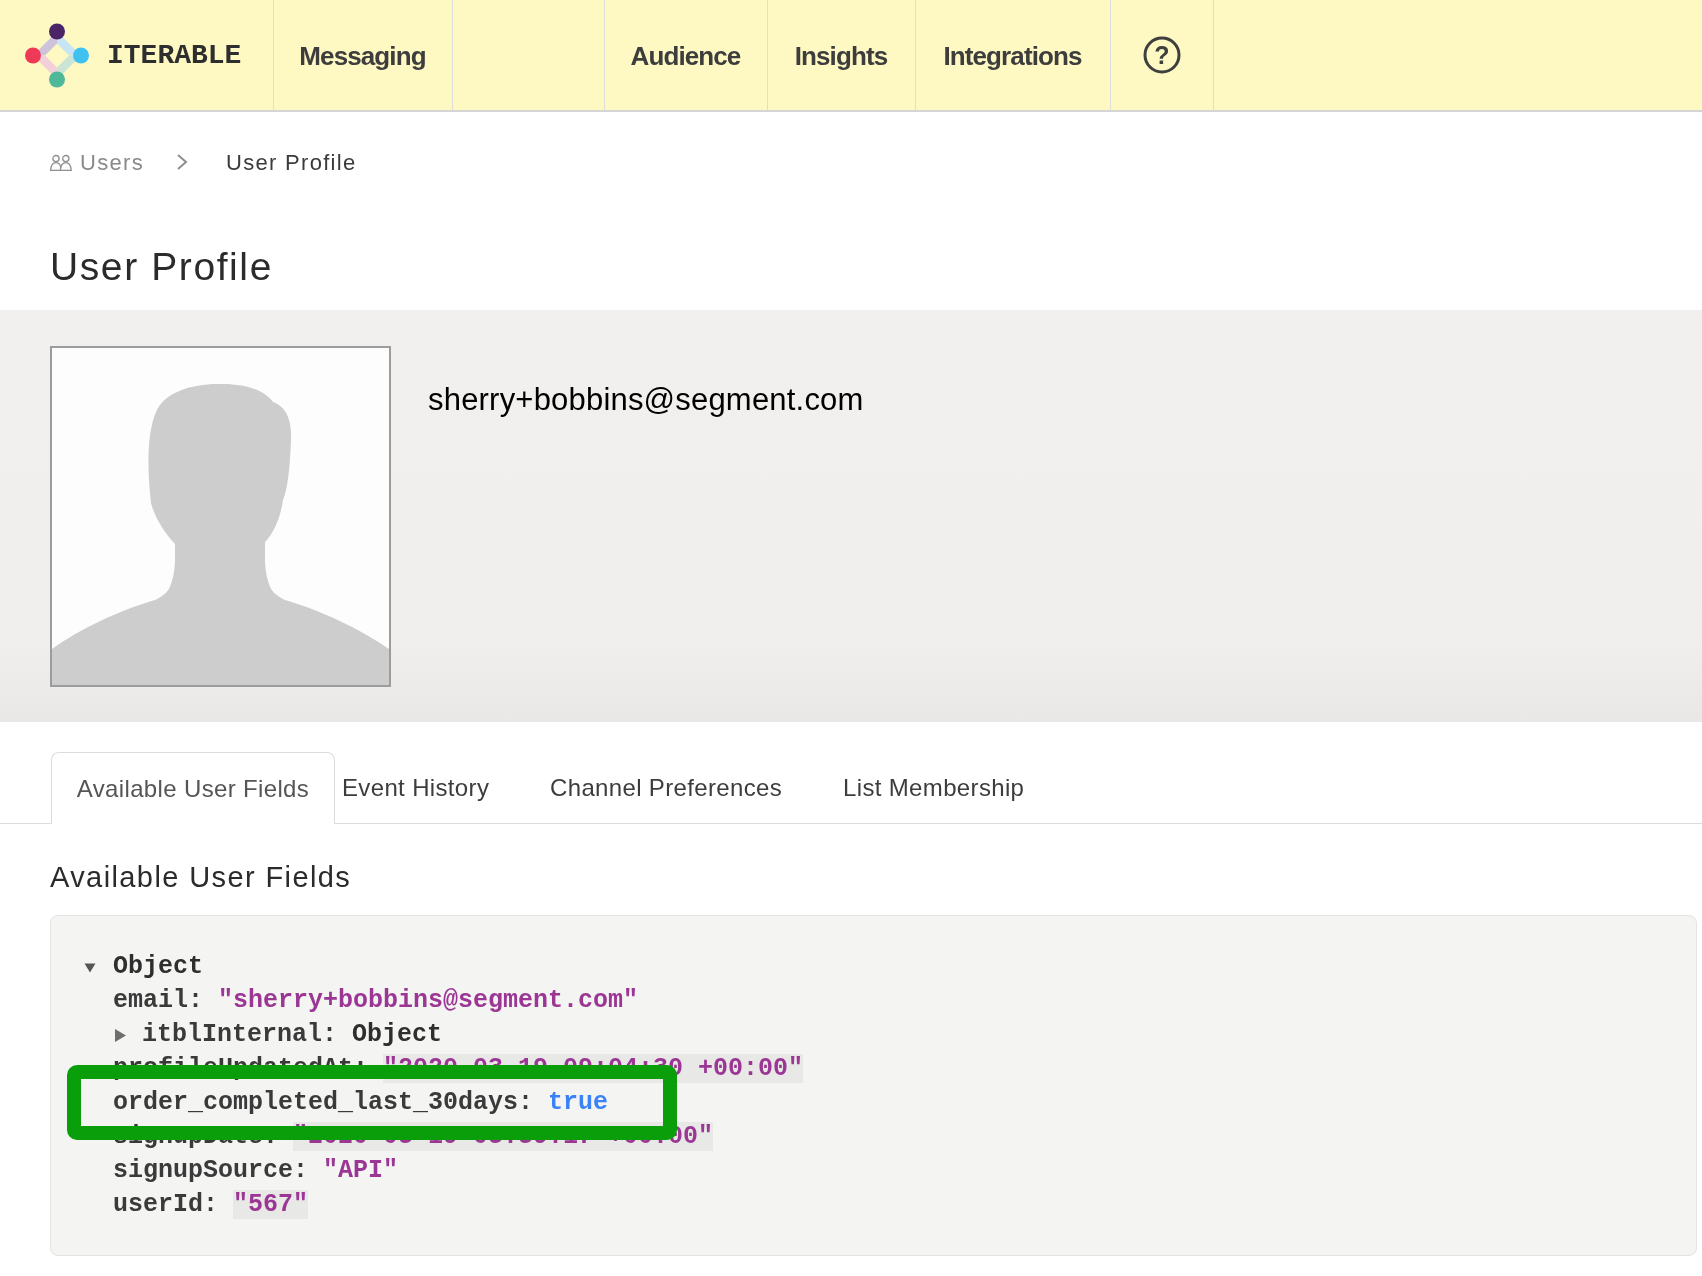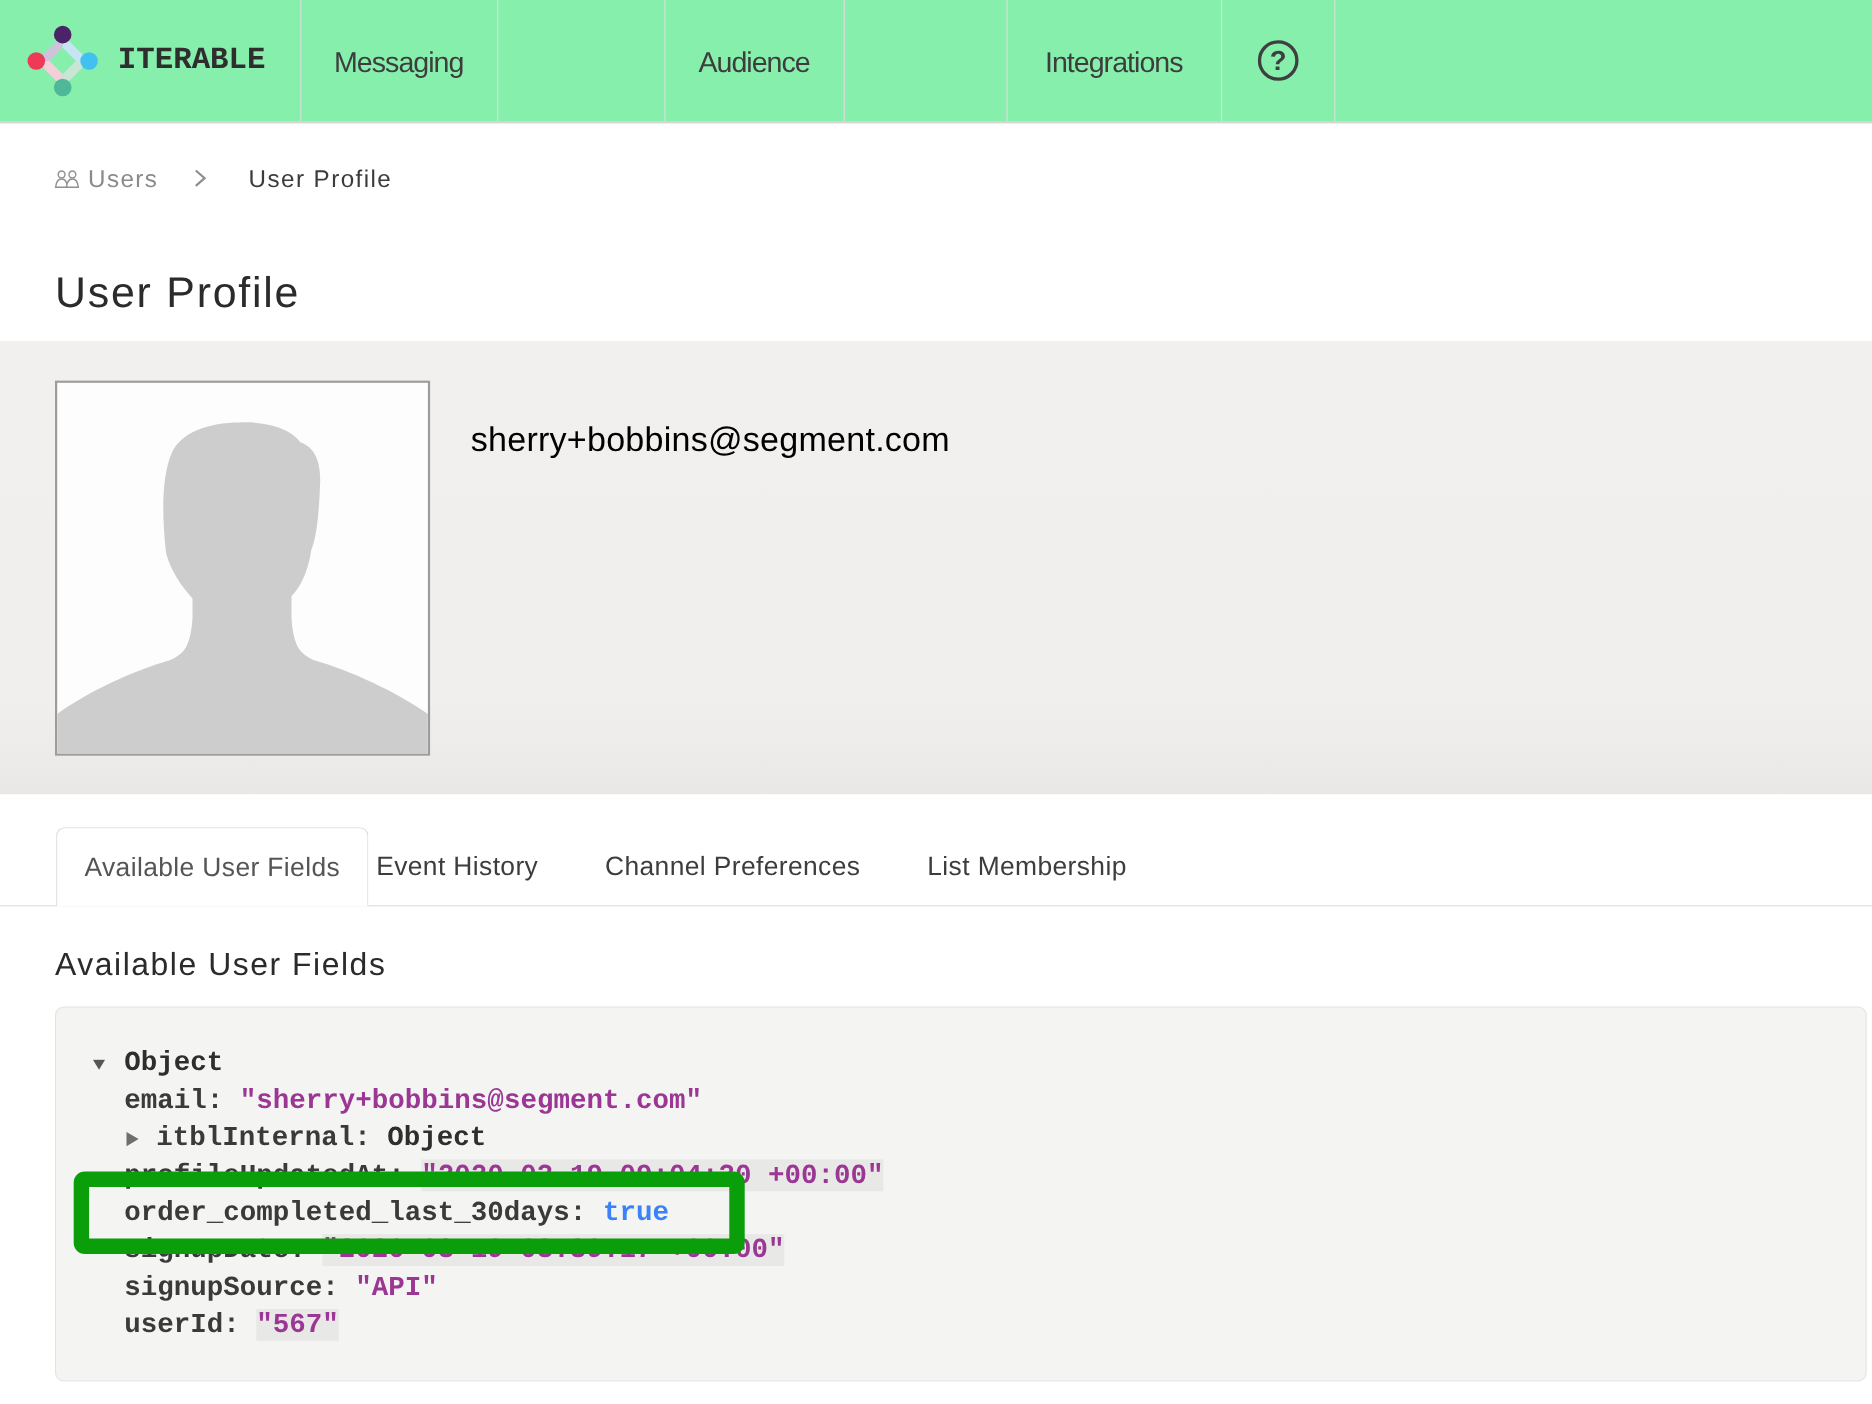--- a/index.html
+++ b/index.html
@@ -1,25 +1,25 @@
 <!DOCTYPE html>
 <html><head>
 <meta charset="utf-8">
 <style>
   html,body{margin:0;padding:0;}
   body{width:1702px;height:1276px;position:relative;background:#fff;
        font-family:"Liberation Sans", sans-serif;overflow:hidden;}
   .abs{position:absolute;}
 
   
-  #nav{position:absolute;left:0;top:0;width:1702px;height:110px;background:#86efac;
+  #nav{position:absolute;left:0;top:0;width:1702px;height:110px;background:#fef9c3;
        border-bottom:2px solid #d5d5d4;}
   .navsep{position:absolute;top:0;width:1px;height:110px;background:#dddddc;}
   .navitem{position:absolute;top:0;height:110px;line-height:112px;text-align:center;
-           font-weight:normal;font-size:26px;letter-spacing:-0.9px;color:#3d3d3d;}
+           font-weight:bold;font-size:26px;letter-spacing:-0.9px;color:#3d3d3d;}
   #logotext{position:absolute;left:107px;top:0;height:110px;line-height:112px;
             font-family:"Liberation Mono",monospace;font-weight:bold;font-size:28px;
             color:#2e2e2e;letter-spacing:0px;}
 
   
   .crumb{position:absolute;top:151px;height:24px;line-height:24px;font-size:22px;letter-spacing:1.3px;text-align:right;}
 
   
   h1,h2{margin:0;padding:0;font-weight:400;color:#2b2b2b;}
 
@@ -70,20 +70,21 @@
   <div id="logotext">ITERABLE</div>
   <div class="navsep" style="left:273px"></div>
   <div class="navsep" style="left:452px"></div>
   <div class="navsep" style="left:604px"></div>
   <div class="navsep" style="left:767px"></div>
   <div class="navsep" style="left:915px"></div>
   <div class="navsep" style="left:1110px"></div>
   <div class="navsep" style="left:1213px"></div>
   <div class="navitem" style="left:273px;width:179px">Messaging</div>
   <div class="navitem" style="left:604px;width:163px">Audience</div>
+  <div class="navitem" style="left:767px;width:148px">Insights</div>
   <div class="navitem" style="left:915px;width:195px">Integrations</div>
   <svg class="abs" style="left:1143px;top:36px" width="38" height="38" viewBox="0 0 38 38">
     <circle cx="19" cy="19" r="17" fill="none" stroke="#3f3f3f" stroke-width="3"></circle>
     <text x="19" y="27.5" text-anchor="middle" font-size="25" font-weight="bold" fill="#3f3f3f" font-family="Liberation Sans, sans-serif">?</text>
   </svg>
 </div>
 
 <svg class="abs" style="left:49px;top:153px" width="27" height="20" viewBox="0 0 27 20">
   <g fill="#fdfdfd" stroke="#909090" stroke-width="1.3">
     <circle cx="7" cy="5.6" r="3.1"></circle>

